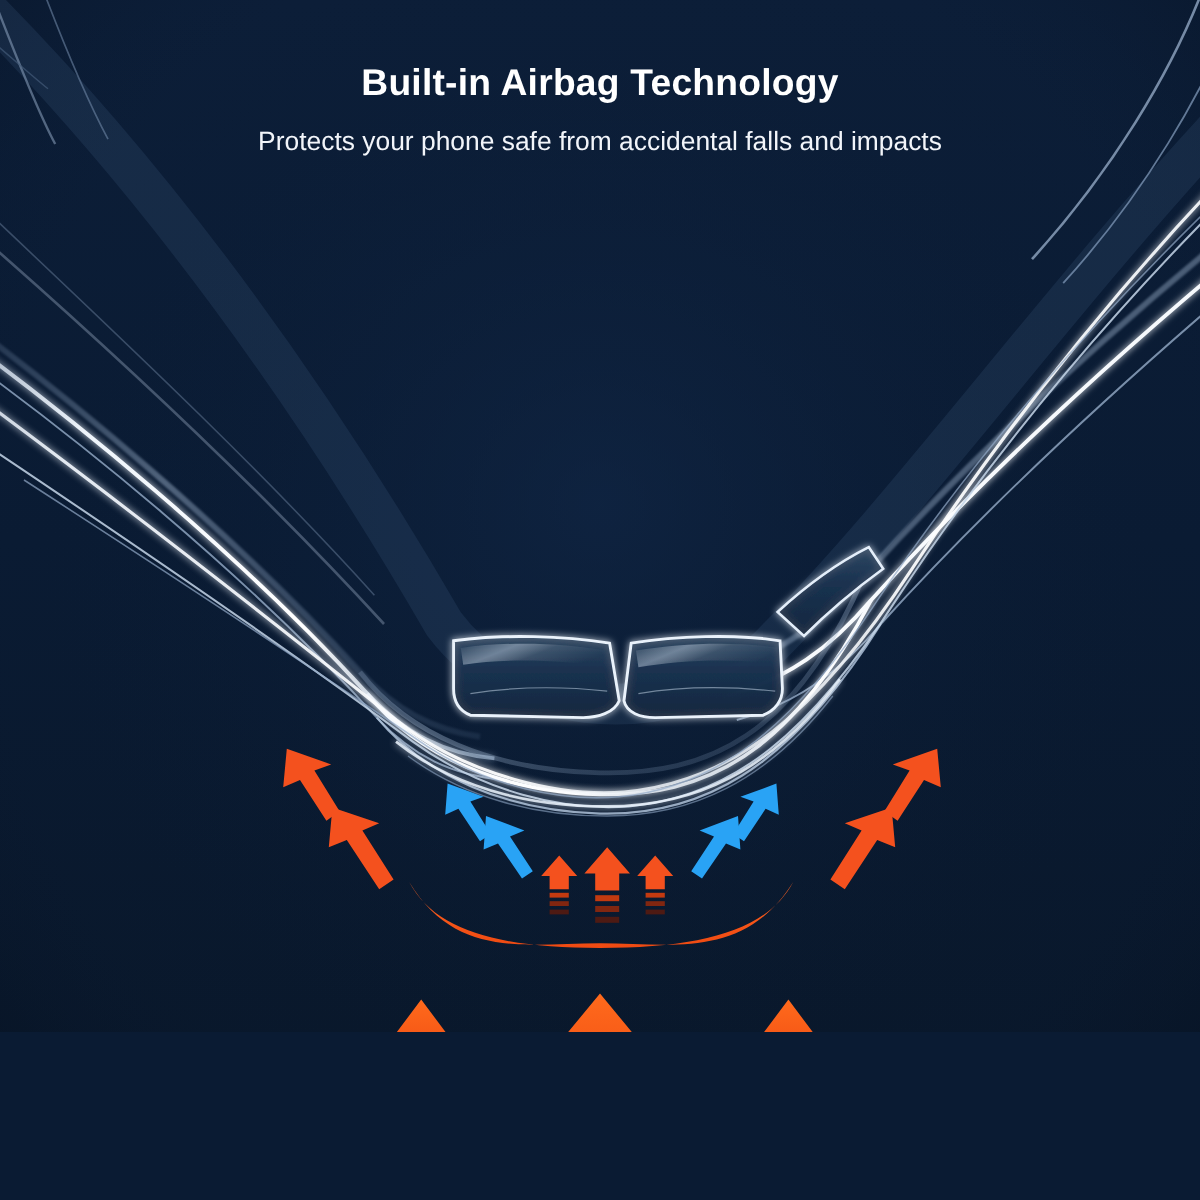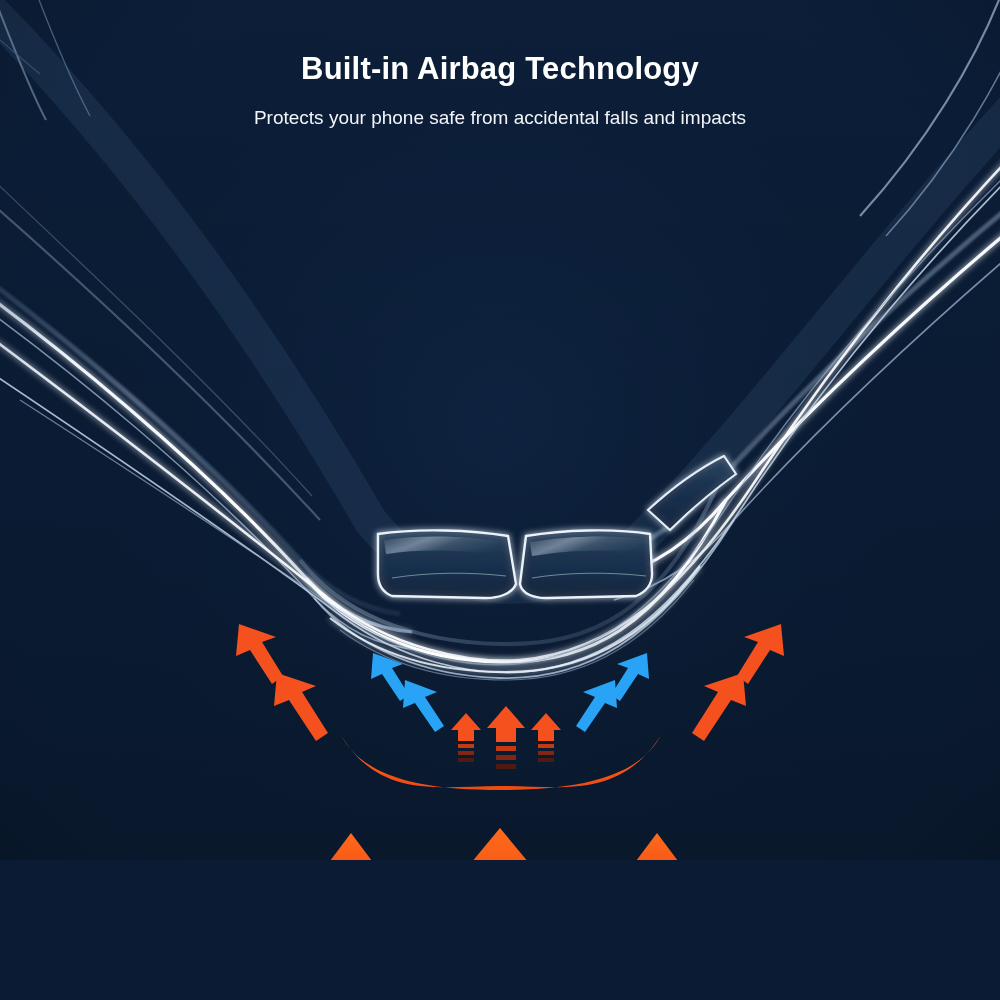--- a/index.html
+++ b/index.html
@@ -43,21 +43,21 @@
     letter-spacing: 0.2px;
     line-height: 38px;
   }
   #subtitle {
     margin: 0;
     padding: 0;
     position: absolute;
     top: 102px;
     left: 0;
     width: 1000px;
-    font-size: 19px;
+    font-size: 22px;
     font-weight: normal;
     color: #f2f5fa;
     line-height: 32px;
   }
 </style>
 </head>
 <body>
 
 <div id="stage">
 

